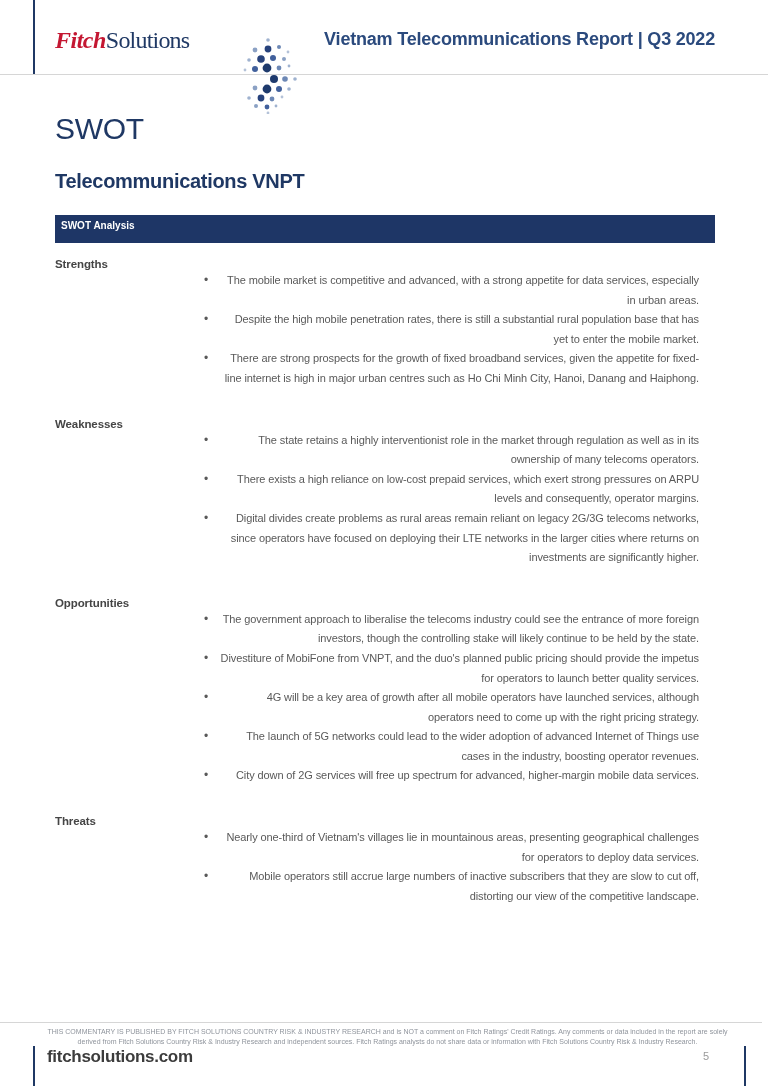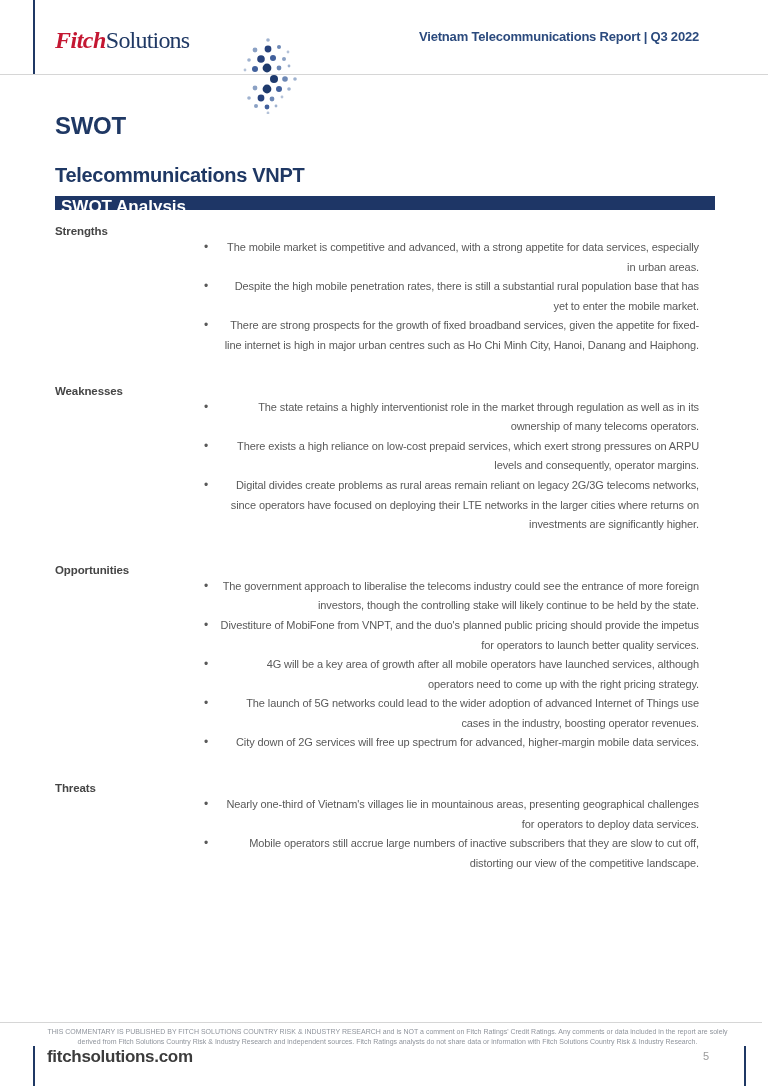--- a/index.html
+++ b/index.html
@@ -12,31 +12,31 @@
   .header { position:absolute; top:0; left:0; right:0; height:74px;
             border-bottom:1px solid var(--rule,#d6d6d6); }
   .header-accent { position:absolute; left:33px; top:0; width:2px; height:74px;
                    background:var(--navy,#1f3864); }
   .logo { position:absolute; left:55px; top:27px; white-space:nowrap; line-height:26px; }
   .logo-fitch { font-family:"Liberation Serif", serif; font-weight:bold;
                 font-size:24px; color:var(--logo-red,#c41732); letter-spacing:-0.5px;font-style:italic; }
   .logo-solutions { font-family:Liberation Serif, serif; font-weight:400;
                     font-size:24px; color:var(--navy,#1f3864); letter-spacing:-0.8px; }
   .logo-dots { position:absolute; left:186px; top:9px; }
-  .report-title { position:absolute; right:69px; top:29px; font-size:13px;
+  .report-title { position:absolute; right:53px; top:29px; font-size:18px;
                   font-weight:bold; color:var(--title-navy,#2b4a7d); letter-spacing:-0.2px; }
 
   
   .main { position:absolute; top:75px; left:55px; width:660px; }
-  .h1 { margin-top:37px; font-size:24px; font-weight:bold;
+  .h1 { margin-top:37px; font-size:30px; font-weight:normal;
         color:var(--navy,#1f3864); letter-spacing:-0.3px; }
   .h2 { margin-top:24px; font-size:20px; font-weight:bold;
         color:var(--navy,#1f3864); letter-spacing:-0.3px; }
-  .bar { margin-top:9px; height:14px; line-height:22px; background:var(--navy-bar,#1e3666);
-         color:#ffffff; font-size:17px; font-weight:bold; padding-left:6px;
+  .bar { margin-top:22px; height:28px; line-height:22px; background:var(--navy-bar,#1e3666);
+         color:#ffffff; font-size:10px; font-weight:bold; padding-left:6px;
          box-sizing:border-box; }
   .swot-rows { margin-top:7px; }
   .row { display:flex; padding:5px 0 5px 0; }
   .row-label { width:132px; flex:0 0 132px; font-size:11.5px; font-weight:bold;
                color:var(--label-text,#454545); padding-top:3px; letter-spacing:-0.1px; }
   .row ul { flex:1; margin:16px; padding:0; list-style:none;text-align:right; }
   .bullet { position:relative; font-size:11px; line-height:19.6px;
             color:var(--body-text,#595959); padding-left:17px; letter-spacing:-0.1px; }
   .bullet::before { content:"\2022"; position:absolute; left:1px; top:0;
                     color:var(--body-text,#4a4a4a); font-size:12px; }

